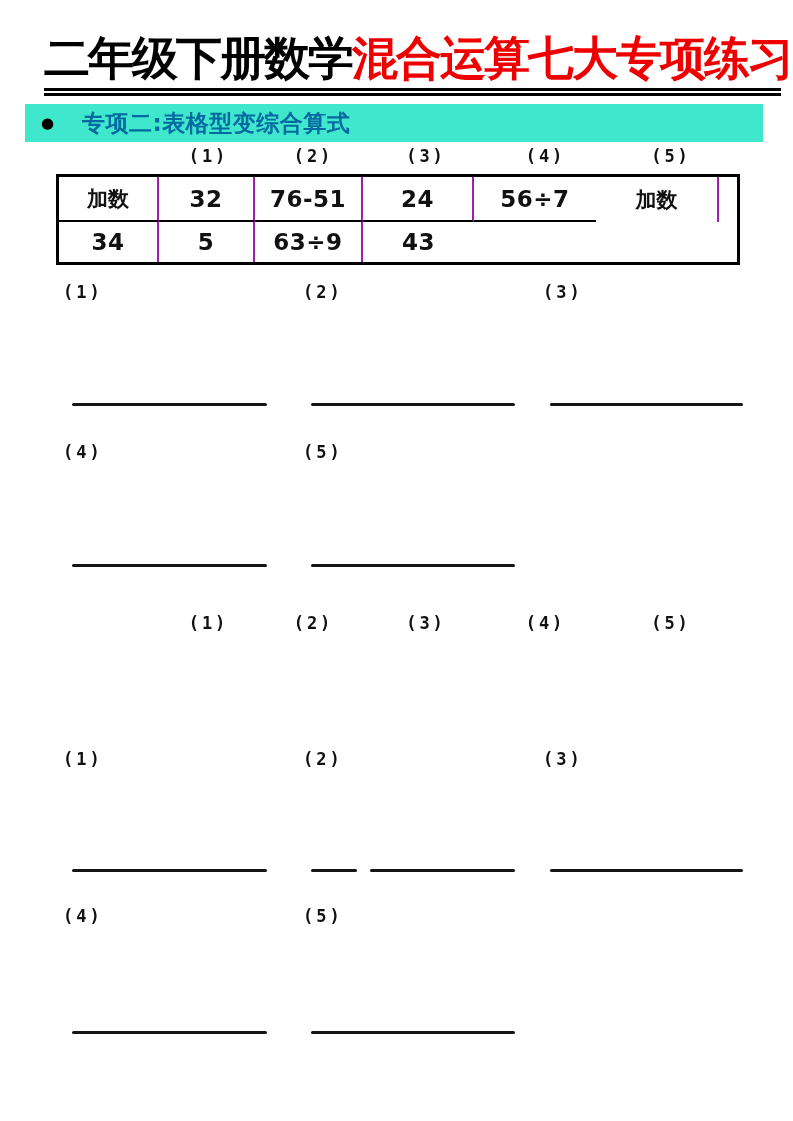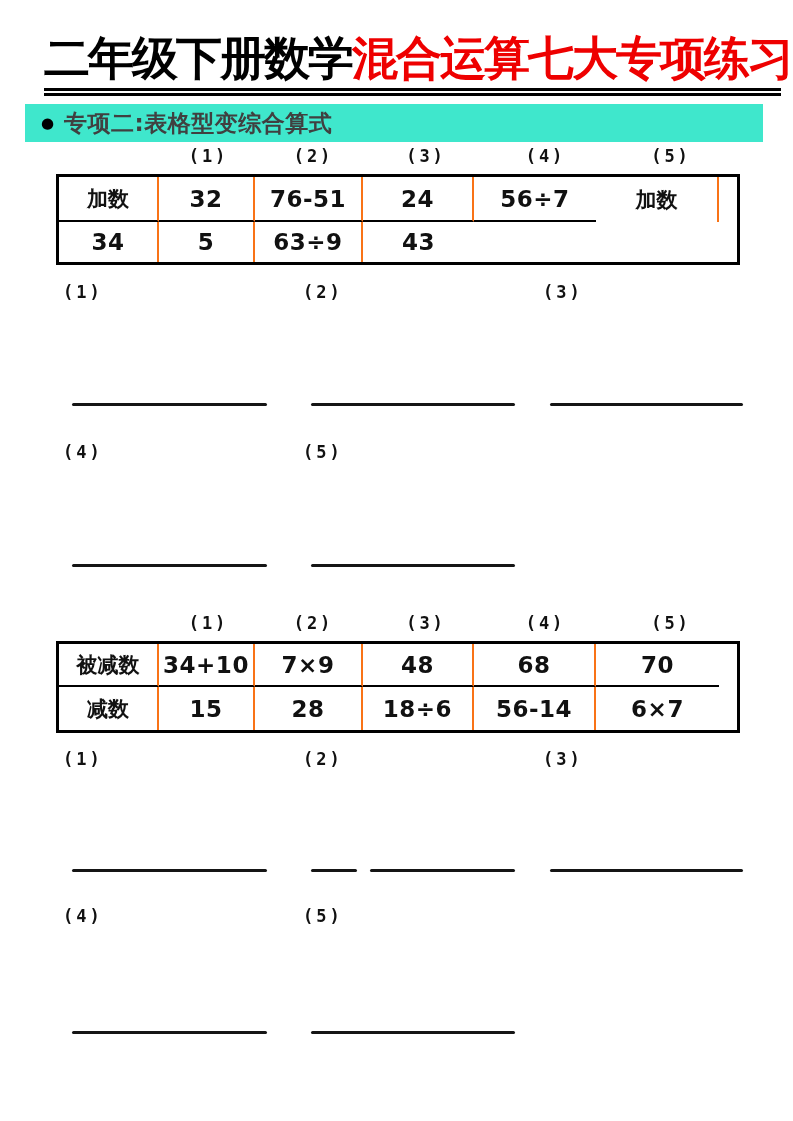--- a/index.html
+++ b/index.html
@@ -46,22 +46,22 @@
     display: flex;
     align-items: center;
   }
   .section-bar .bullet {
     font-size: 15px;
     color: #000;
     margin-left: 16px;
     line-height: 1;
   }
   .section-bar .section-label {
-    margin-left: 10px;
-    color: #404040;
+    margin-left: 28px;
+    color: #0369a1;
     font-weight: bold;
     font-size: 23px;
     letter-spacing: 0.5px;
   }
 
   
   .tgroup { position: absolute; left: 56px; width: 684px; }
   .tgroup-1 { top: 146px; }
   .tgroup-2 { top: 613px; }
 
@@ -86,21 +86,21 @@
     width: 684px;
     background: #ffffff;
   }
   .tgroup-1 .ttable { grid-template-rows: 45px 40px; }
   .tgroup-2 .ttable { grid-template-rows: 43px 43px; }
 
   .cell {
     display: flex;
     align-items: center;
     justify-content: center;
-    border-right: 2px solid #f97316;
+    border-right: 2px solid #a21caf;
     border-bottom: 2px solid #000;
     font-weight: bold;
     font-size: 23px;
     letter-spacing: 0.5px;
   }
   .cell.last-col { border-right: none; }
   .cell.last-row { border-bottom: none; }
   .cell.rowlabel { font-size: 21px; letter-spacing: 0; }
 
   
@@ -170,34 +170,20 @@
 
   <div class="tgroup tgroup-2">
     <div class="thead">
       <div class="th"></div>
       <div class="th">(1)</div>
       <div class="th">(2)</div>
       <div class="th">(3)</div>
       <div class="th">(4)</div>
       <div class="th">(5)</div>
     </div>
-    <div class="ttable">
-      <div class="cell rowlabel">被减数</div>
-      <div class="cell">34+10</div>
-      <div class="cell">7×9</div>
-      <div class="cell">48</div>
-      <div class="cell">68</div>
-      <div class="cell last-col">70</div>
-      <div class="cell rowlabel last-row">减数</div>
-      <div class="cell last-row">15</div>
-      <div class="cell last-row">28</div>
-      <div class="cell last-row">18÷6</div>
-      <div class="cell last-row">56-14</div>
-      <div class="cell last-col last-row">6×7</div>
-    </div>
   </div>
 
   <span class="plabel" style="left:63px; top:749px;">(1)</span>
   <span class="plabel" style="left:303px; top:749px;">(2)</span>
   <span class="plabel" style="left:543px; top:749px;">(3)</span>
   <div class="aline" style="left:72px;  top:869px; width:195px;"></div>
   <div class="aline" style="left:311px; top:869px; width:46px;"></div>
   <div class="aline" style="left:370px; top:869px; width:145px;"></div>
   <div class="aline" style="left:550px; top:869px; width:193px;"></div>
 

